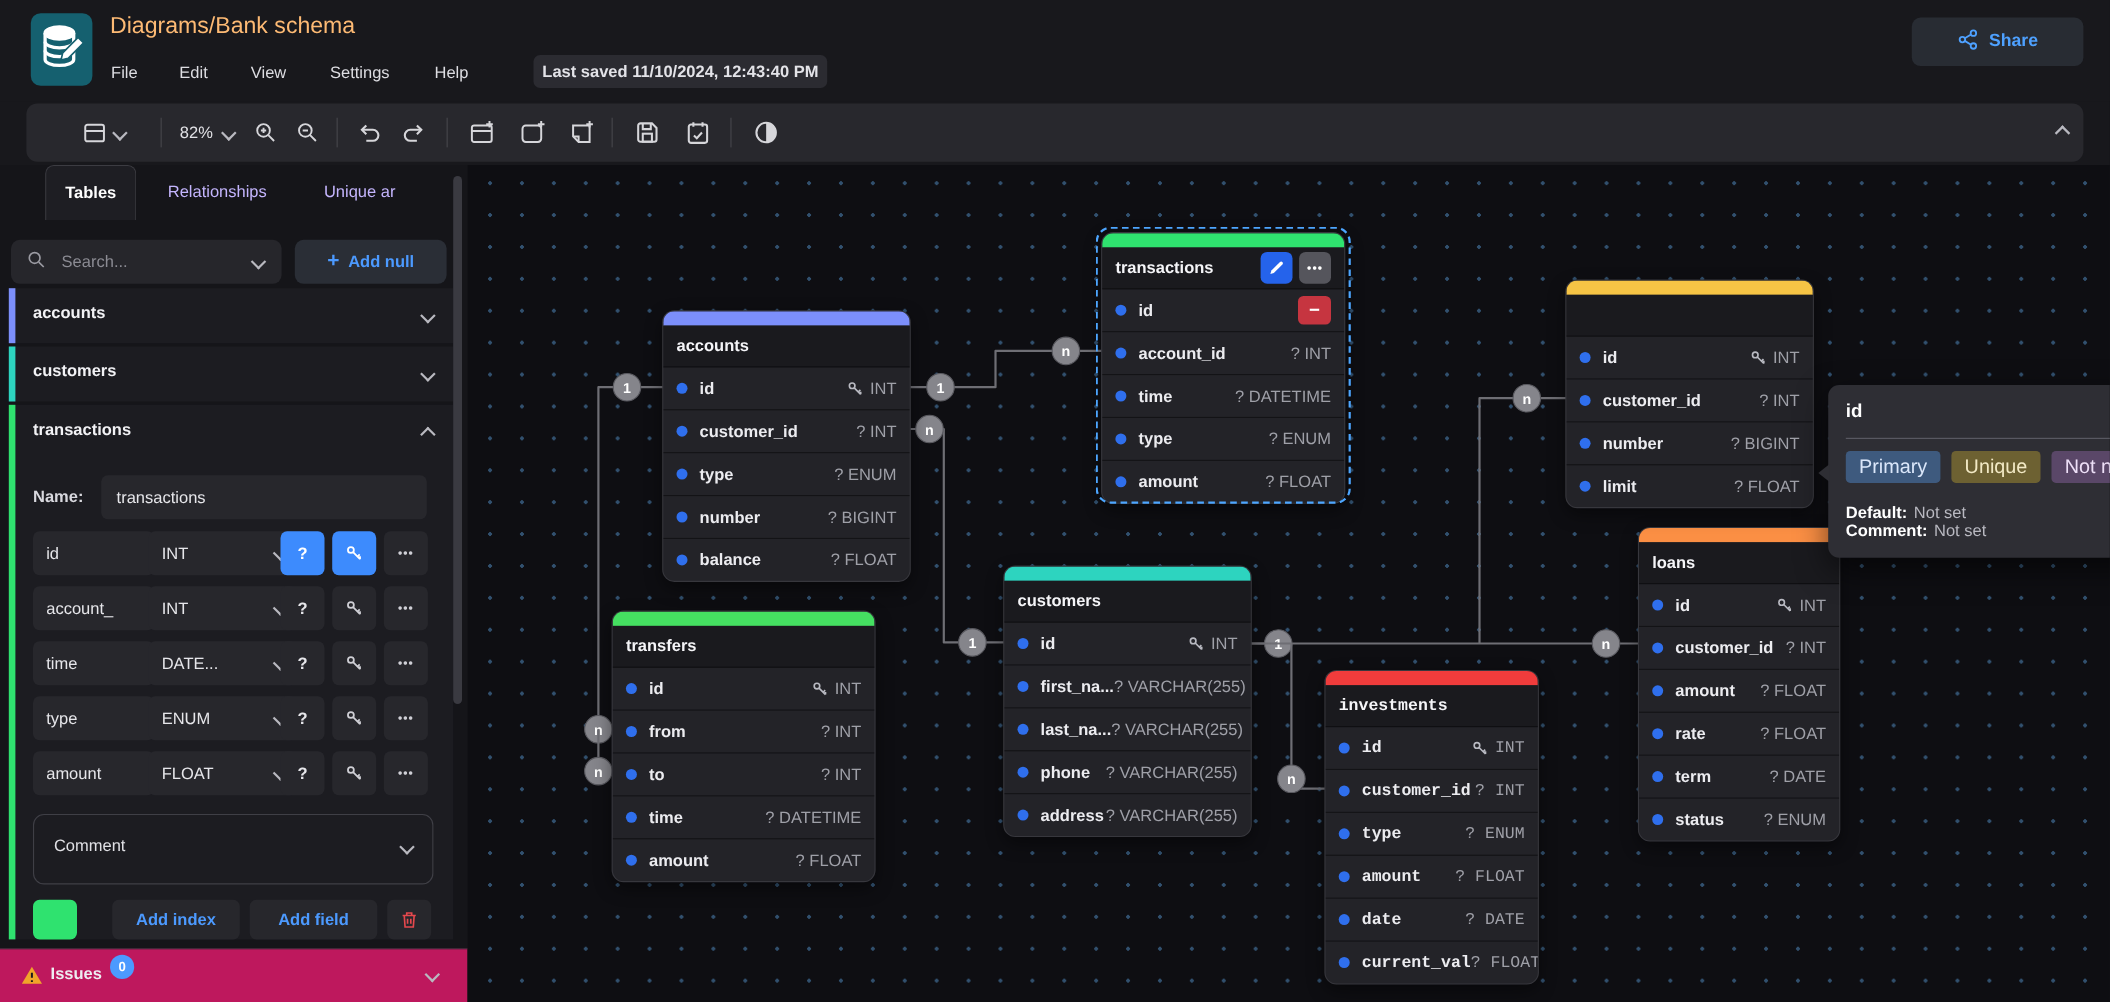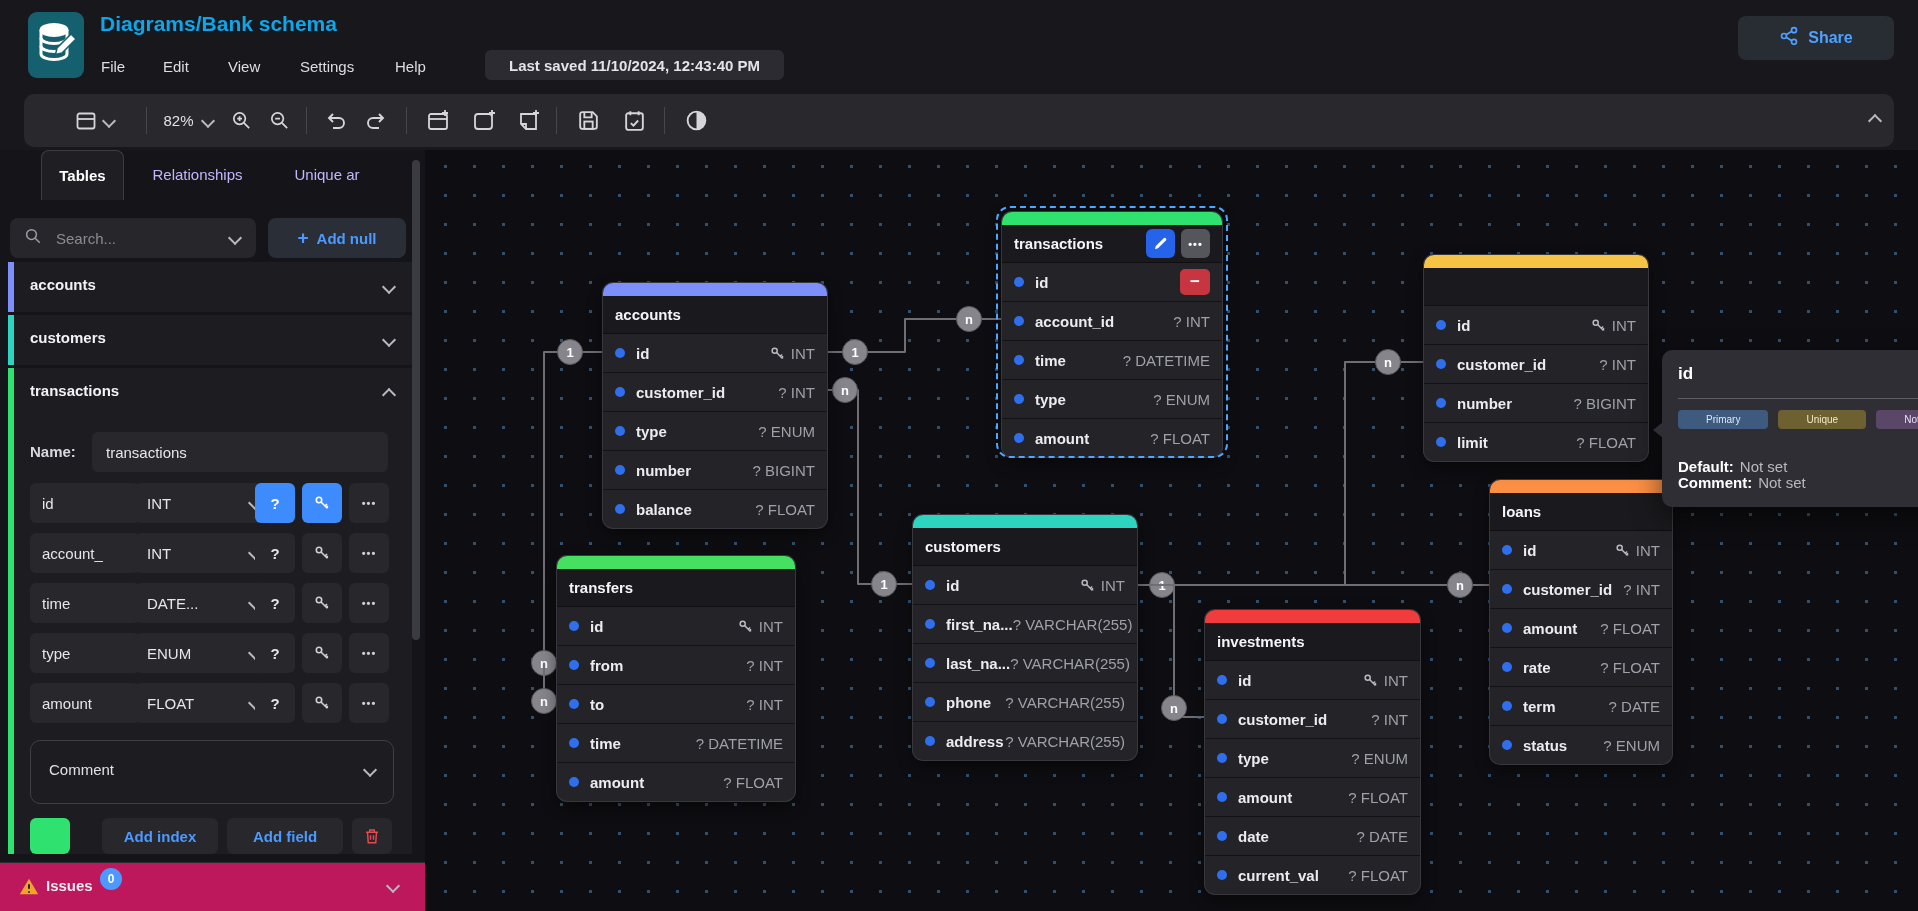--- a/index.html
+++ b/index.html
@@ -2,23 +2,23 @@
 <html><head>
 <meta charset="utf-8">
 <style>
   html,body{margin:0;padding:0;background:#141418;width:1918px;height:911px;overflow:hidden;
     font-family:"Liberation Sans", sans-serif; -webkit-font-smoothing:antialiased;}
   #app{position:absolute;inset:0;width:1918px;height:911px;background:#18181c;color:#e8e8ec;}
 
   
   #header{position:absolute;left:0;top:0;width:1918px;height:92px;background:#18181c;}
   #logo{position:absolute;left:28px;top:12px;width:56px;height:66px;border-radius:9px;background:#15606f;}
-  #app-title{position:absolute;left:100px;top:12px;font-size:21px;font-weight:bold;color:#0ea5e9;}
+  #app-title{position:absolute;left:100px;top:12px;font-size:21px;font-weight:normal;color:#fdba74;}
   .menu-item{position:absolute;top:58px;font-size:15px;color:#dddde2;cursor:pointer;}
-  #last-saved{position:absolute;left:485px;top:50px;height:30px;padding:0 24px;background:#2b2b31;
+  #last-saved{position:absolute;left:485px;top:50px;height:30px;padding:0 8px;background:#2b2b31;
     border-radius:6px;display:flex;align-items:center;font-size:15px;font-weight:bold;color:#e3e3e8;}
   #share-btn{position:absolute;left:1738px;top:16px;width:156px;height:44px;background:#282c33;border-radius:8px;
     display:flex;align-items:center;justify-content:center;gap:9px;color:#4ea1ff;font-size:16px;font-weight:bold;cursor:pointer;}
 
   
   #toolbar{position:absolute;left:24px;top:94px;width:1870px;height:53px;background:#28282d;border-radius:10px;}
   .tb{position:absolute;top:0;height:53px;display:flex;align-items:center;justify-content:center;cursor:pointer;color:#d6d6da;}
   .tb svg{display:block;}
   .tdiv{position:absolute;top:13px;width:1px;height:27px;background:#46464c;}
   #zoom-label{font-size:15px;color:#e2e2e6;}
@@ -88,21 +88,21 @@
     display:flex;align-items:center;justify-content:center;font-size:17px;font-weight:bold;cursor:pointer;}
 
   
   #popover{position:absolute;left:1237px;top:200px;width:400px;height:157px;background:#2e2e34;border-radius:10px;
     box-shadow:0 10px 28px rgba(0,0,0,.55);z-index:50;}
   #pop-arrow{position:absolute;left:-9px;top:72px;width:0;height:0;border-top:8px solid transparent;
     border-bottom:8px solid transparent;border-right:10px solid #2e2e34;}
   #pop-field{position:absolute;left:16px;top:14px;font-size:17px;font-weight:bold;color:#fff;}
   #pop-div{position:absolute;left:16px;right:16px;top:48px;height:1px;background:#5e5e66;}
   #pop-badges{position:absolute;left:16px;top:60px;display:flex;gap:10px;}
-  .pop-badge{padding:4px 28px;border-radius:4px;font-size:10px;}
+  .pop-badge{padding:4px 12px;border-radius:4px;font-size:18px;}
   .pop-row{position:absolute;left:16px;font-size:15px;color:#b9b9c1;}
   .pop-row b{color:#fff;margin-right:6px;}
 </style>
 </head>
 <body>
 
 <div id="app">
 
   <div id="header">
     <div id="logo">
@@ -543,21 +543,21 @@
             <span class="dot"></span>
             <span class="fname">phone</span>
             <span class="ftype">? VARCHAR(255)</span>
           </div>
           <div class="row">
             <span class="dot"></span>
             <span class="fname">address</span>
             <span class="ftype">? VARCHAR(255)</span>
           </div>
         </div>
-        <div class="tbl" style="left: 780px; top: 460px; width: 215px;">
+        <div class="tbl" style="left: 780px; top: 460px; width: 193px; font-family: Liberation Mono, monospace;">
           <div class="strip" style="background: rgb(240, 60, 60);"></div>
           <div class="title">
             <span>investments</span>
           </div>
           <div class="row">
             <span class="dot"></span>
             <span class="fname">id</span>
             <span class="ftype">
               <svg width="15" height="15" viewBox="0 0 16 16">
                 <circle cx="5" cy="5" r="2.7" fill="none" stroke="#b9bac2" stroke-width="1.6"></circle>

